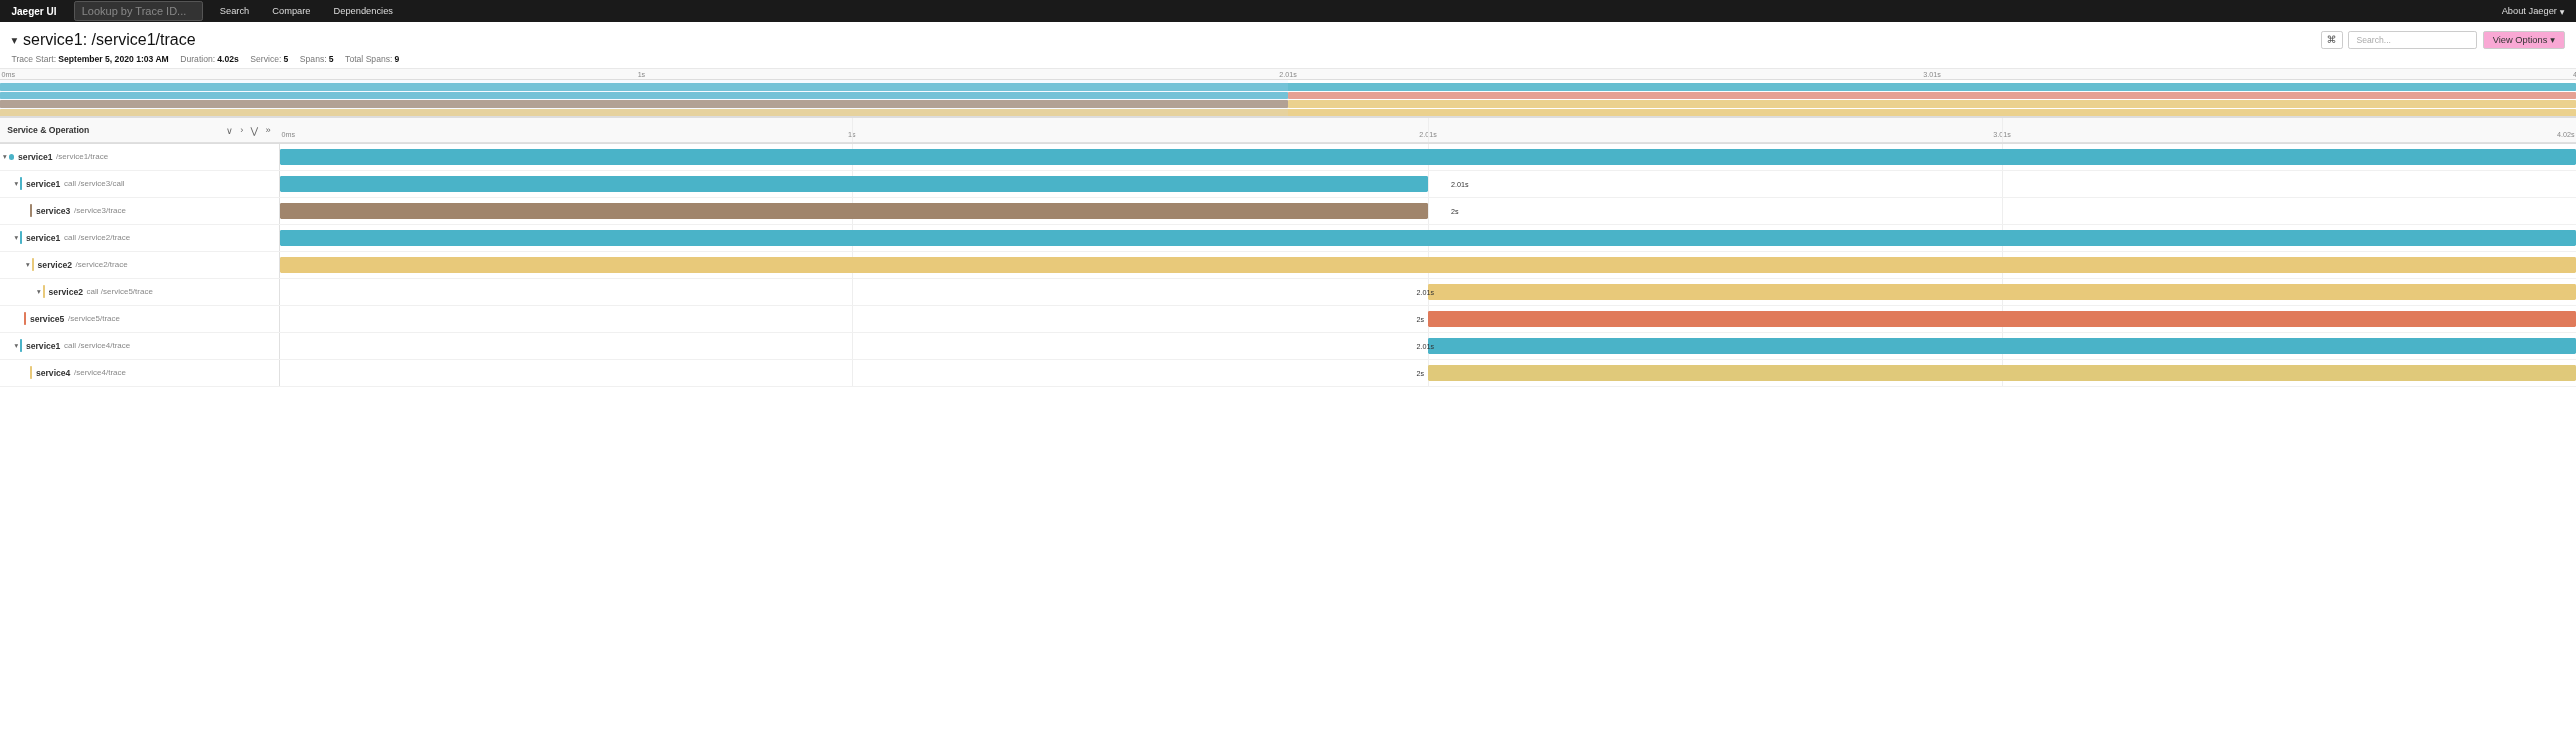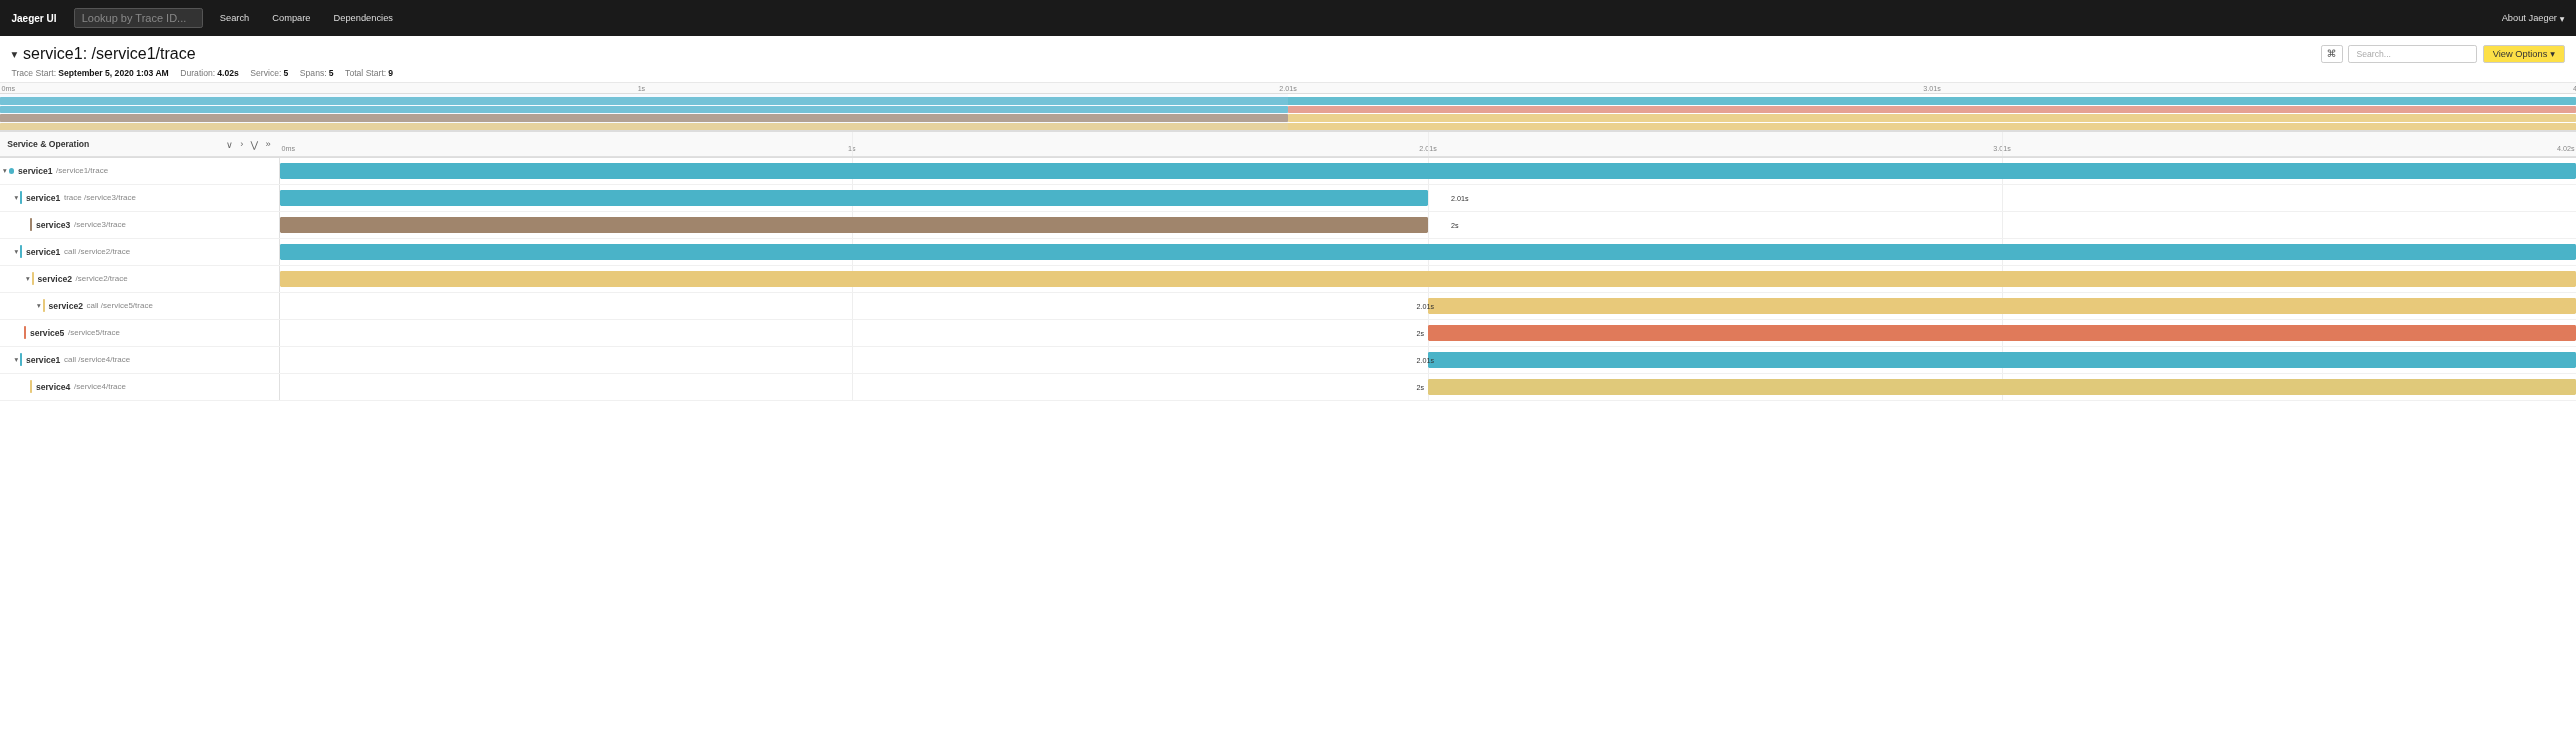--- a/index.html
+++ b/index.html
@@ -4,21 +4,21 @@
   <style>
     * { box-sizing: border-box; margin: 0; padding: 0; }
     body { font-family: -apple-system, BlinkMacSystemFont, 'Segoe UI', sans-serif; background: #fff; font-size: 8.6px; }
 
     
     .navbar {
       background: #1a1a1a;
       display: flex;
       align-items: center;
       padding: 0 11.5px;
-      height: 36px;
+      height: 22px;
       color: #fff;
     }
     .navbar-brand {
       color: #fff;
       font-weight: 600;
       font-size: 10px;
       margin-right: 17px;
       white-space: nowrap;
     }
     .navbar-search-input {
@@ -105,21 +105,21 @@
       border: 0.7px solid #ccc;
       border-radius: 2.2px;
       padding: 2.9px 7.2px;
       font-size: 8.6px;
       width: 129px;
       outline: none;
       color: #333;
     }
     .header-search::placeholder { color: #aaa; }
     .view-options-btn {
-      background: #fde047;
+      background: #f9a8d4;
       border: 0.7px solid #ccc;
       border-radius: 2.2px;
       padding: 2.9px 8.6px;
       font-size: 9.3px;
       color: #333;
       cursor: pointer;
       display: flex;
       align-items: center;
       gap: 2.9px;
     }
@@ -332,21 +332,21 @@
   </div>
   <div class="trace-meta">
     <span class="trace-meta-label">Trace Start:</span>
     <span class="trace-meta-value">September 5, 2020 1:03 AM</span>
     <span class="trace-meta-label">Duration:</span>
     <span class="trace-meta-value">4.02s</span>
     <span class="trace-meta-label">Service:</span>
     <span class="trace-meta-value">5</span>
     <span class="trace-meta-label">Spans:</span>
     <span class="trace-meta-value">5</span>
-    <span class="trace-meta-label">Total Start:</span>
+    <span class="trace-meta-label">Total Spans:</span>
     <span class="trace-meta-value">9</span>
   </div>
 </div>
 
 <div class="minimap-section">
   <div class="minimap-tick-row" style="position:relative;height:11.5px;background:#f9f9f9;border-bottom:0.7px solid #ddd;">
     <span class="minimap-tick" style="left:0%;transform:none;left:1.4px">0ms</span>
     <span class="minimap-tick" style="left:24.9%">1s</span>
     <span class="minimap-tick" style="left:50%">2.01s</span>
     <span class="minimap-tick" style="left:75%">3.01s</span>
@@ -406,21 +406,21 @@
           <div class="grid-line" style="left: 50%;"></div>
           <div class="grid-line" style="left: 75%;"></div>
           <div class="span-bar" style="left: 0%; width: 100%; background: rgb(74, 179, 200);"></div>
         </div>
       </div>
       <div class="span-row">
         <div class="span-left" style="padding-left: 14.4px;">
           <span class="toggle-icon">▾</span>
           <span style="display: inline-block; width: 2.2px; height: 13px; background: rgb(74, 179, 200); margin-right: 3.6px; border-radius: 0.7px; vertical-align: middle;"></span>
           <span class="service-name">service1</span>
-          <span class="op-name">trace /service3/trace</span>
+          <span class="op-name">call /service3/call</span>
         </div>
         <div class="span-right timeline-grid">
           <div class="grid-line" style="left: 24.9%;"></div>
           <div class="grid-line" style="left: 50%;"></div>
           <div class="grid-line" style="left: 75%;"></div>
           <div class="span-bar" style="left: 0%; width: 50%; background: rgb(74, 179, 200);"></div>
           <span class="span-duration-label" style="left: 51%; top: 50%; transform: translateY(-50%);">2.01s</span>
         </div>
       </div>
       <div class="span-row">

